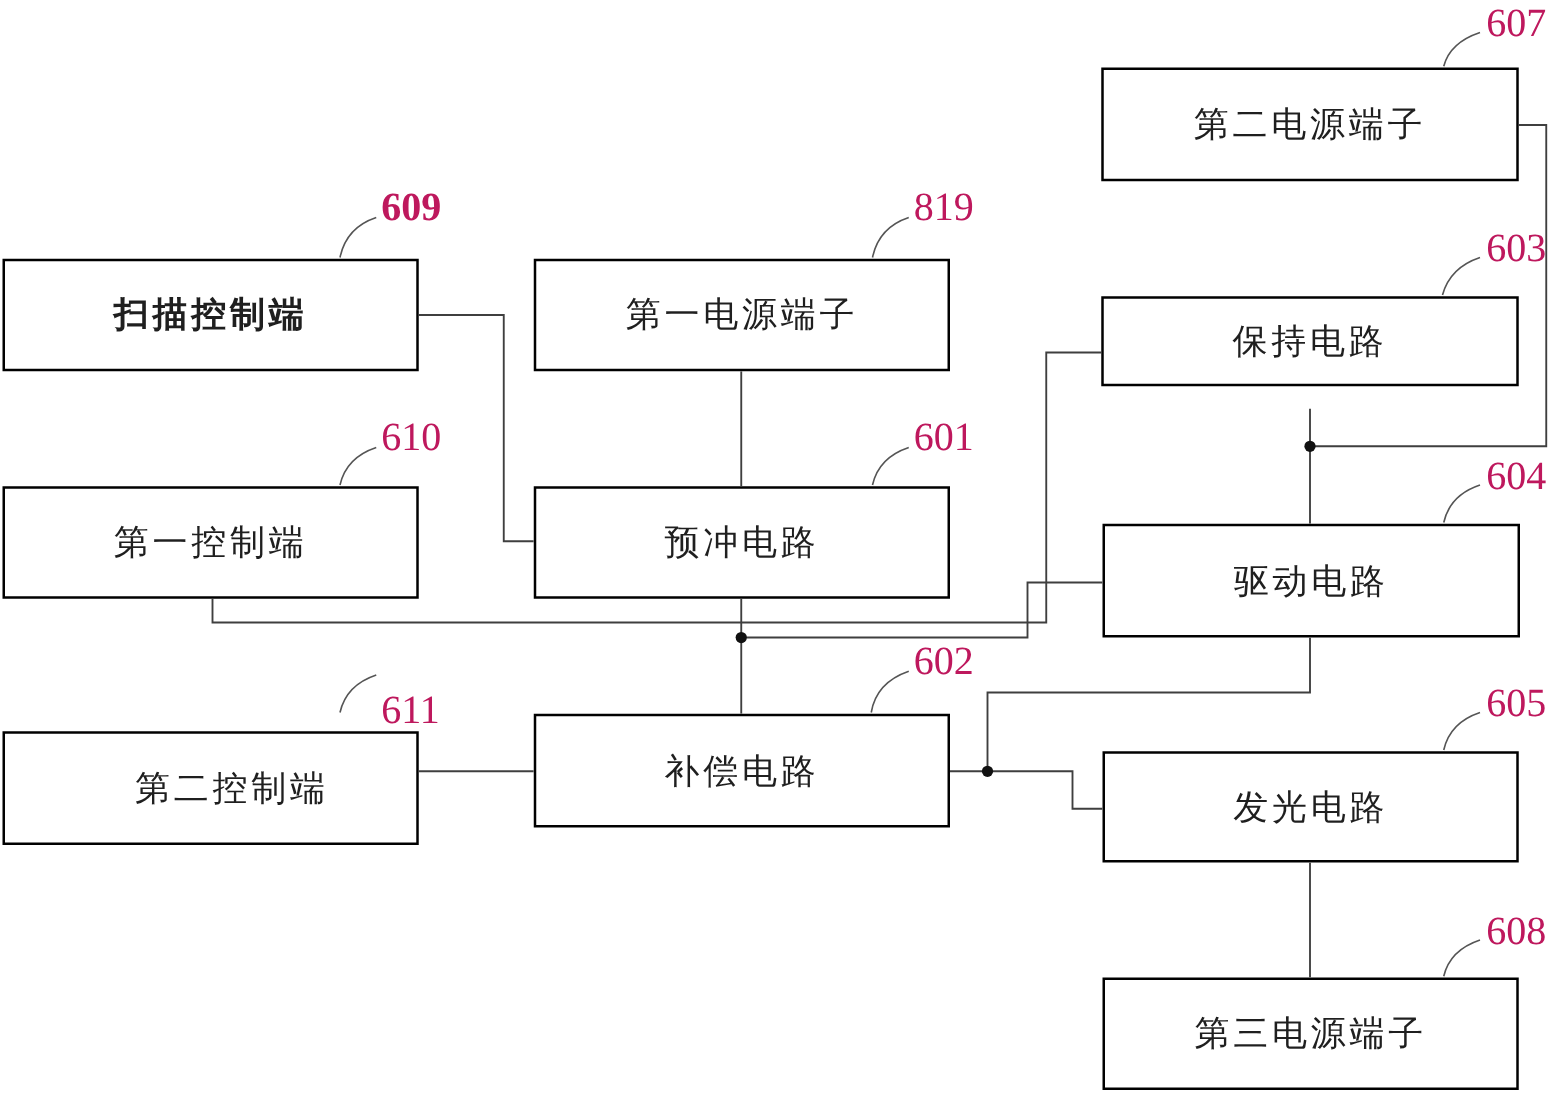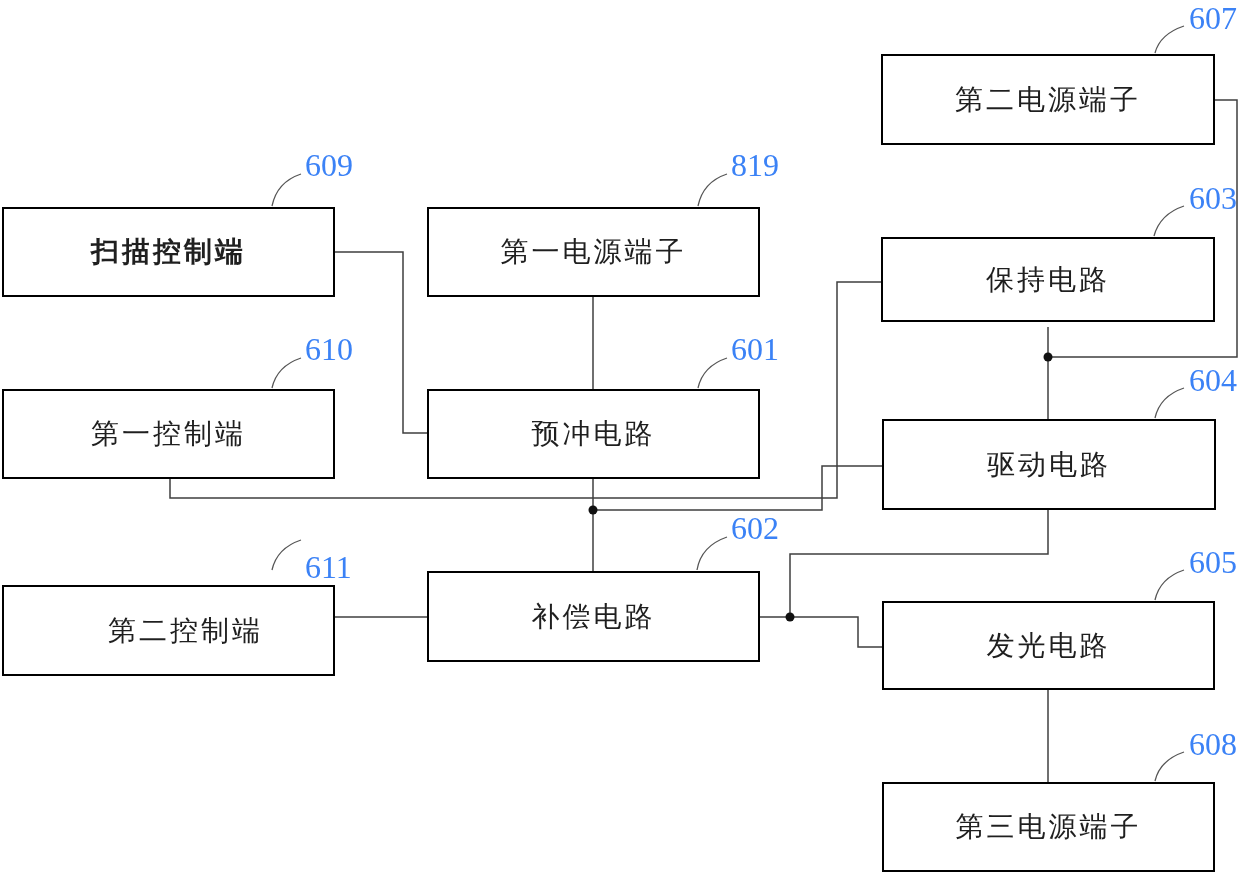--- a/index.html
+++ b/index.html
@@ -48,21 +48,21 @@
   .box-label {
     font-size: 28px;
     letter-spacing: 3px;
     color: #1f1f1f;
     white-space: nowrap;
     font-family: "DejaVu Serif", "Liberation Serif", serif;
   }
   .ref {
     position: absolute;
     font-size: 32px;
-    color: #3b82f6;
+    color: #be185d;
     font-family: "Liberation Serif", "DejaVu Serif", serif;
     line-height: 1;
     white-space: nowrap;
   }
 </style>
 </head>
 <body>
 
 <div class="stage">
 
@@ -99,21 +99,21 @@
 
   <div class="box" style="left:2px; top:207px; width:333px; height:90px;font-weight:bold;">
     <span class="box-label">扫描控制端</span>
   </div>
   <div class="box" style="left:427px; top:207px; width:333px; height:90px;">
     <span class="box-label">第一电源端子</span>
   </div>
   <div class="box" style="left:881px; top:54px; width:334px; height:91px;">
     <span class="box-label">第二电源端子</span>
   </div>
-  <div class="box" style="left:881px; top:237px; width:334px; height:85px;">
+  <div class="box" style="left:881px; top:237px; width:334px; height:72px;">
     <span class="box-label">保持电路</span>
   </div>
   <div class="box" style="left:2px; top:389px; width:333px; height:90px;">
     <span class="box-label">第一控制端</span>
   </div>
   <div class="box" style="left:427px; top:389px; width:333px; height:90px;">
     <span class="box-label">预冲电路</span>
   </div>
   <div class="box" style="left:882px; top:419px; width:334px; height:91px;">
     <span class="box-label">驱动电路</span>
@@ -124,21 +124,21 @@
   <div class="box" style="left:427px; top:571px; width:333px; height:91px;text-align:right;">
     <span class="box-label">补偿电路</span>
   </div>
   <div class="box" style="left:882px; top:601px; width:333px; height:89px;">
     <span class="box-label">发光电路</span>
   </div>
   <div class="box" style="left:882px; top:782px; width:333px; height:90px;">
     <span class="box-label">第三电源端子</span>
   </div>
 
-  <div class="ref" style="left:305px; top:149px;">609</div>
+  <div class="ref" style="left:305px; top:149px;font-weight:bold;">609</div>
   <div class="ref" style="left:731px; top:149px;">819</div>
   <div class="ref" style="left:1189px; top:2px;">607</div>
   <div class="ref" style="left:1189px; top:182px;">603</div>
   <div class="ref" style="left:305px; top:333px;">610</div>
   <div class="ref" style="left:731px; top:333px;">601</div>
   <div class="ref" style="left:1189px; top:364px;">604</div>
   <div class="ref" style="left:305px; top:515px;margin-top:36px;">611</div>
   <div class="ref" style="left:731px; top:512px;">602</div>
   <div class="ref" style="left:1189px; top:546px;">605</div>
   <div class="ref" style="left:1189px; top:728px;">608</div>

